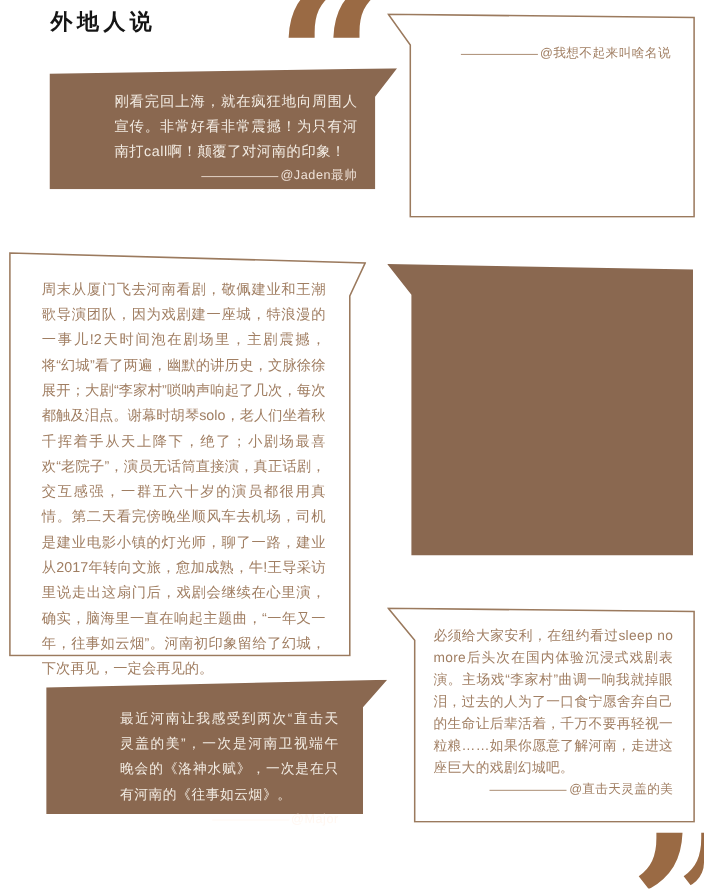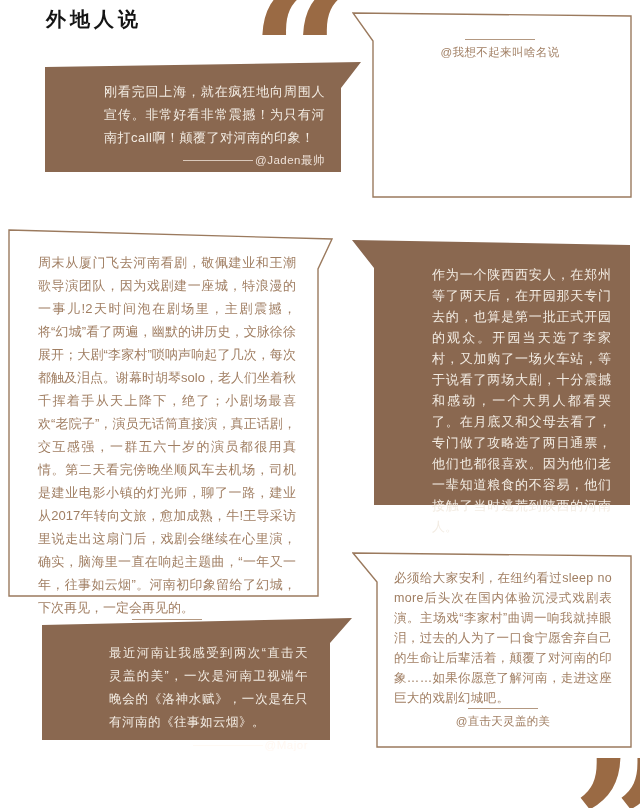--- a/index.html
+++ b/index.html
@@ -1,34 +1,34 @@
 <!DOCTYPE html>
 <html style="--dark_fill: #8a6850; --border: #9b7a5e; --brown_text: #a07e62; --light_text: #f3ece3; --quote_mark: #9a6a44;"><head>
 <meta charset="utf-8">
 <style>
   html,body{margin:0;padding:0;background:#fff;}
   .stage{position:relative;width:640px;height:808px;overflow:hidden;background:#fff;
-         font-family:"Liberation Sans",sans-serif;}
+         font-family:"Liberation Sans",sans-serif;border-radius:24px;}
   .page-title{position:absolute;left:46px;top:6px;font-size:20px;font-weight:700;
               color:#151515;letter-spacing:4px;}
   .quote-glyph{position:absolute;font-family:"DejaVu Serif",serif;font-weight:700;
                line-height:1;color:var(--quote_mark);font-size:180px;pointer-events:none;}
   .open-quote{left:250px;top:-36px;}
   .close-quote{left:572px;top:736px;}
   .bubble{position:absolute;}
   .bubble svg{position:absolute;left:0;top:0;width:100%;height:100%;display:block;}
   .bubble.dark polygon{fill:var(--dark_fill);}
   .bubble.light polygon{fill:#ffffff;stroke:var(--border);stroke-width:1.4;}
   .content{position:relative;}
   .qtext{margin:0;text-align:justify;}
   .dark .qtext{color:var(--light_text);margin-left:37px;}
   .light .qtext{color:var(--brown_text);}
   .attr{display:flex;justify-content:flex-end;align-items:center;gap:2px;font-size:11.5px;}
   .dark .attr{color:rgba(255,246,238,0.85);}
-  .light .attr{color:var(--brown_text);flex-direction:column;}
+  .light .attr{color:var(--brown_text);}
   .rule{display:inline-block;width:70px;height:1px;background:currentColor;opacity:.8;}
 
   
   .b1{left:45px;top:62px;width:316px;height:110px;}
   .b1 .content{padding:18px 36px 0 22px;font-size:13px;line-height:23px;letter-spacing:.5px;}
   
   .b2{left:352px;top:12px;width:280px;height:186px;}
   .b2 .content{padding:27px 22px 0 38px;font-size:13px;line-height:21px;letter-spacing:.4px;}
   
   .b3{left:8px;top:227px;width:325px;height:370px;}
@@ -88,21 +88,20 @@
         <span>@刘景唯</span>
       </div>
     </div>
   </div>
 
   <div class="bubble dark b4">
     <svg viewBox="0 0 278 265" preserveAspectRatio="none">
       <polygon points="0,0 278,5 278,265 22,265 22,28"></polygon>
     </svg>
     <div class="content">
-      <p class="qtext">作为一个陕西西安人，在郑州等了两天后，在开园那天专门去的，也算是第一批正式开园的观众。开园当天选了李家村，又加购了一场火车站，等于说看了两场大剧，十分震撼和感动，一个大男人都看哭了。在月底又和父母去看了，专门做了攻略选了两日通票，他们也都很喜欢。因为他们老一辈知道粮食的不容易，他们接触了当时逃荒到陕西的河南人。</p>
     </div>
   </div>
 
   <div class="bubble dark b5">
     <svg viewBox="0 0 312 122" preserveAspectRatio="none">
       <polygon points="0,7 310,0 288,25 288,122 0,122"></polygon>
     </svg>
     <div class="content">
       <p class="qtext">最近河南让我感受到两次“直击天灵盖的美”，一次是河南卫视端午晚会的《洛神水赋》，一次是在只有河南的《往事如云烟》。</p>
       <div class="attr">
@@ -110,21 +109,21 @@
         <span>@Major</span>
       </div>
     </div>
   </div>
 
   <div class="bubble light b6">
     <svg viewBox="0 0 280 196" preserveAspectRatio="none">
       <polygon points="1,1 279,4 279,195 25,195 25,30"></polygon>
     </svg>
     <div class="content">
-      <p class="qtext">必须给大家安利，在纽约看过sleep no more后头次在国内体验沉浸式戏剧表演。主场戏“李家村”曲调一响我就掉眼泪，过去的人为了一口食宁愿舍弃自己的生命让后辈活着，颠覆了对河南的印象……如果你愿意了解河南，走进这座巨大的戏剧幻城吧。</p>
+      <p class="qtext">必须给大家安利，在纽约看过sleep no more后头次在国内体验沉浸式戏剧表演。主场戏“李家村”曲调一响我就掉眼泪，过去的人为了一口食宁愿舍弃自己的生命让后辈活着，千万不要再轻视一粒粮……如果你愿意了解河南，走进这座巨大的戏剧幻城吧。</p>
       <div class="attr">
         <span class="rule"></span>
         <span>@直击天灵盖的美</span>
       </div>
     </div>
   </div>
 
   <div class="quote-glyph close-quote">”</div>
 
 </div>

